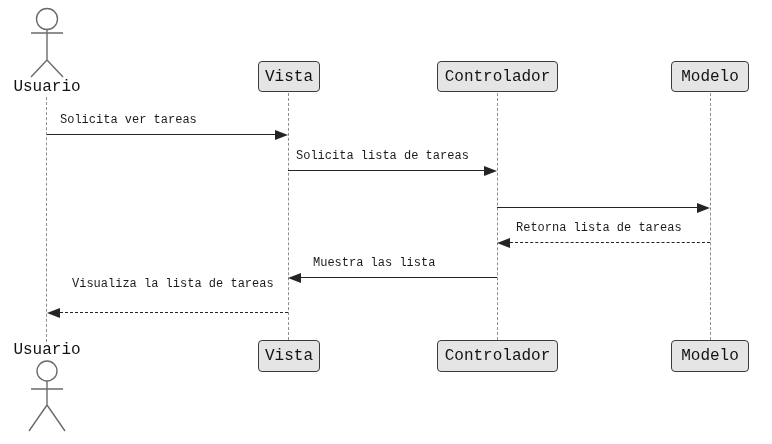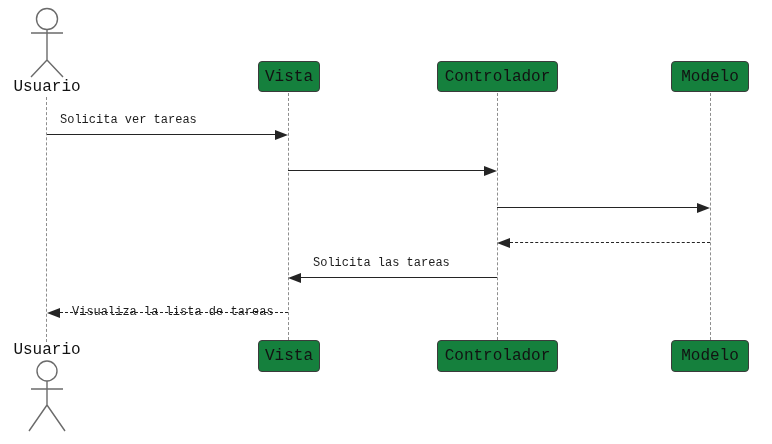--- a/index.html
+++ b/index.html
@@ -5,21 +5,21 @@
   html,body{margin:0;padding:0;background:#ffffff;}
   .stage{
     position:relative;width:772px;height:444px;background:#ffffff;
     font-family:Liberation Mono, monospace;
     color:#1a1a1a;overflow:hidden;
   }
   .lifeline{
     position:absolute;width:0;border-left:1px dashed #8e8e8e;
   }
   .pbox{
-    position:absolute;height:31px;background:#15803d;border:1.3px solid #3b3b3b;
+    position:absolute;height:31px;background:#e5e5e5;border:1.3px solid #3b3b3b;
     border-radius:4px;display:flex;align-items:center;justify-content:center;
     font-size:16px;color:#121212;box-sizing:border-box;
   }
   .actor-label{
     position:absolute;text-align:center;font-size:16px;color:#121212;
   }
   .msg-label{
     position:absolute;font-size:12px;color:#1c1c1c;white-space:nowrap;
   }
   .msg-line{
@@ -53,34 +53,36 @@
   <div class="lifeline" style="left:710px;top:93px;height:247px;"></div>
 
   <div class="pbox" style="left:258px;top:61px;width:62px;">Vista</div>
   <div class="pbox" style="left:437px;top:61px;width:121px;">Controlador</div>
   <div class="pbox" style="left:671px;top:61px;width:78px;">Modelo</div>
 
   <div class="msg-label" style="left:60px;top:113px;">Solicita ver tareas</div>
   <div class="msg-line solid" style="left:47px;top:134px;width:228px;"></div>
   <div class="arr right" style="left:275px;top:130px;"></div>
 
+  <div class="msg-label" style="left:296px;top:149px;">Solicita lista de tareas</div>
   <div class="msg-line solid" style="left:288px;top:170px;width:196px;"></div>
   <div class="arr right" style="left:484px;top:166px;"></div>
 
   <div class="msg-line solid" style="left:497px;top:207px;width:200px;"></div>
   <div class="arr right" style="left:697px;top:203px;"></div>
 
+  <div class="msg-label" style="left:516px;top:221px;">Retorna lista de tareas</div>
   <div class="msg-line dashedl" style="left:510px;top:242px;width:200px;"></div>
   <div class="arr left" style="left:497px;top:238px;"></div>
 
-  <div class="msg-label" style="left:313px;top:256px;">Solicita las tareas</div>
+  <div class="msg-label" style="left:313px;top:256px;">Muestra las lista</div>
   <div class="msg-line solid" style="left:301px;top:277px;width:196px;"></div>
   <div class="arr left" style="left:288px;top:273px;"></div>
 
-  <div class="msg-label" style="left:72px;top:305px;">Visualiza la lista de tareas</div>
+  <div class="msg-label" style="left:72px;top:277px;">Visualiza la lista de tareas</div>
   <div class="msg-line dashedl" style="left:60px;top:312px;width:228px;"></div>
   <div class="arr left" style="left:47px;top:308px;"></div>
 
   <div class="pbox" style="left:258px;top:340px;width:62px;height:32px;">Vista</div>
   <div class="pbox" style="left:437px;top:340px;width:121px;height:32px;">Controlador</div>
   <div class="pbox" style="left:671px;top:340px;width:78px;height:32px;">Modelo</div>
 
   <div class="actor-label" style="left:10px;top:341px;width:74px;">Usuario</div>
   <svg class="actor" style="left:24px;top:358px;" width="46" height="80" viewBox="0 0 46 80">
     <circle class="actor-stroke" cx="23" cy="13" r="10" fill="#E2E2F0"></circle>

